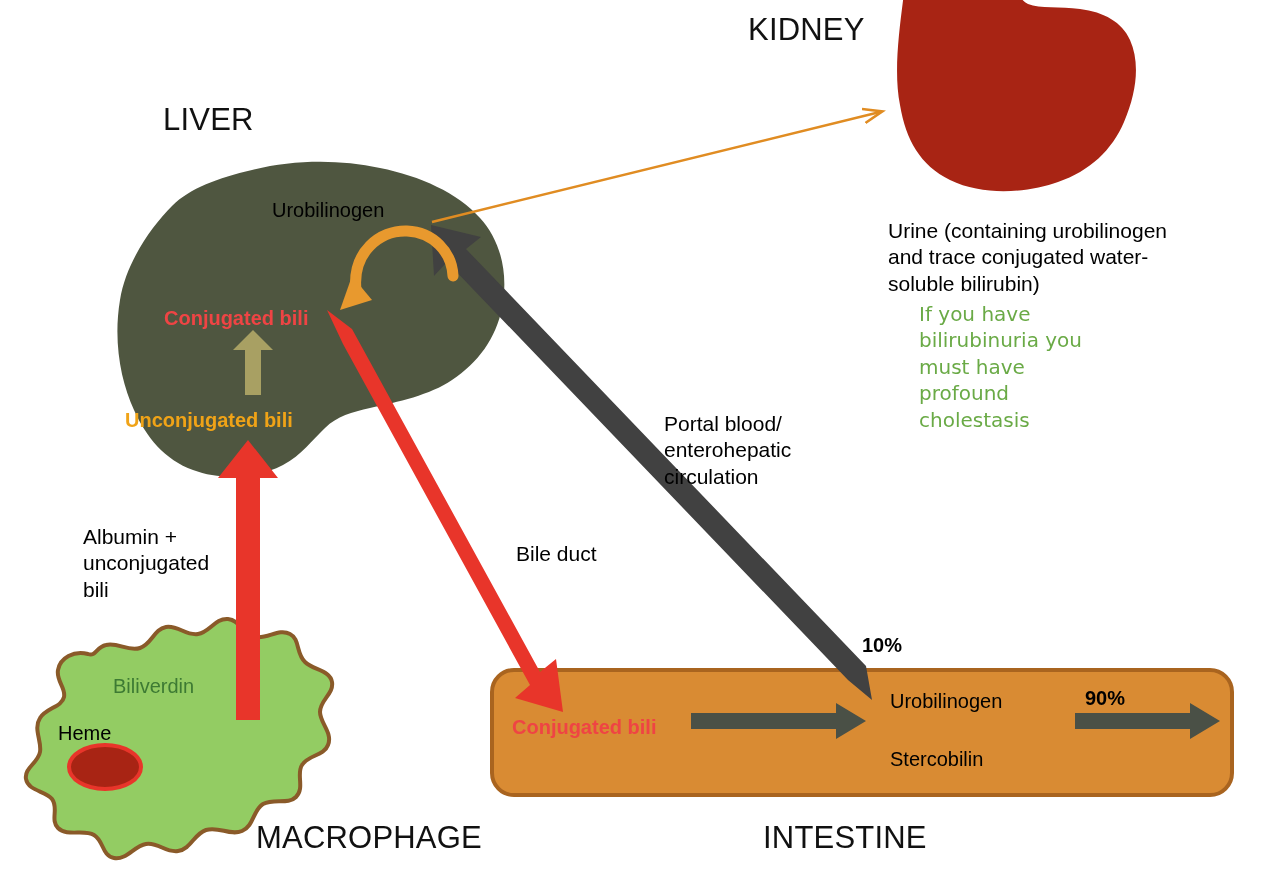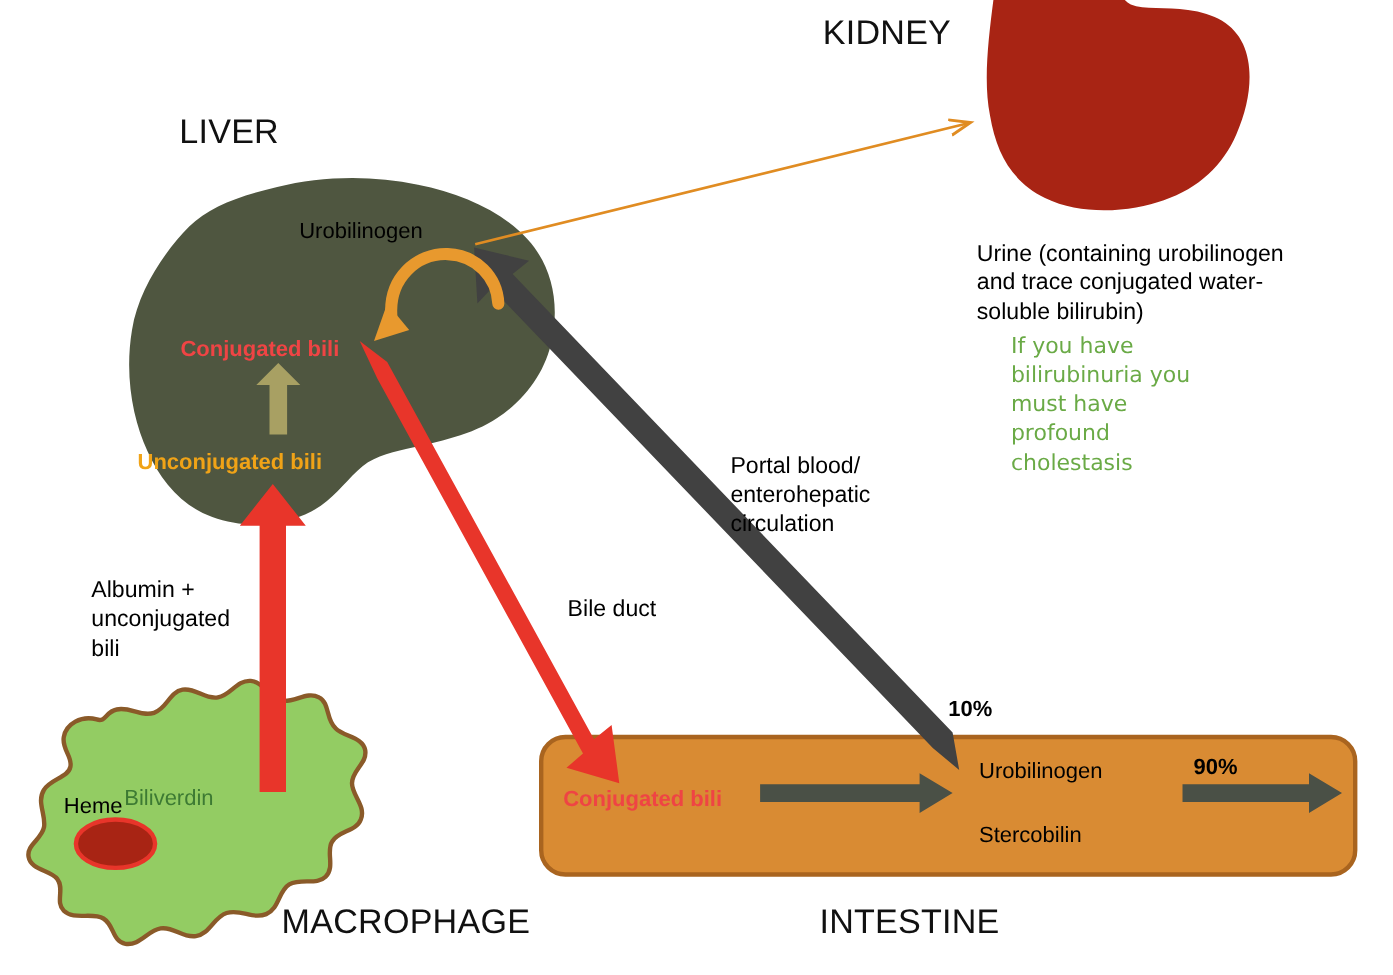--- a/index.html
+++ b/index.html
@@ -46,21 +46,20 @@
     font-size: 20px;
   }
   .orange-bold {
     color: #f0a317;
     font-weight: bold;
     font-size: 20px;
   }
   .green-inner {
     color: #3d7a33;
     font-size: 20px;
-    margin-top: 40px;
   }
   .body-text {
     font-size: 21px;
     line-height: 1.26;
   }
   .green-note {
     color: #6aaa46;
     font-family: "DejaVu Sans", sans-serif;
     font-size: 20px;
     line-height: 1.32;
@@ -130,21 +129,21 @@
 
     <path d="M1075,713 L1190,713 L1190,703 L1220,721 L1190,739 L1190,729 L1075,729 Z" fill="#4a5046"></path>
   </svg>
 
   <div class="lbl organ-title" style="left:748px; top:12px;">KIDNEY</div>
 
   <div class="lbl organ-title" style="left:163px; top:102px;">LIVER</div>
 
   <div class="lbl organ-title" style="left:256px; top:820px;">MACROPHAGE</div>
 
-  <div class="lbl organ-title" style="left:745px; top:820px;text-align:center;">INTESTINE</div>
+  <div class="lbl organ-title" style="left:763px; top:820px;text-align:center;">INTESTINE</div>
 
   <div class="lbl inner-label" style="left:272px; top:199px;">Urobilinogen</div>
 
   <div class="lbl yellow-bold" style="left:164px; top:307px;">Conjugated bili</div>
 
   <div class="lbl orange-bold" style="left:125px; top:397px;margin-top:12px;">Unconjugated bili</div>
 
   <div class="lbl green-inner" style="left:113px; top:675px;">Biliverdin</div>
 
   <div class="lbl inner-label" style="left:58px; top:722px;">Heme</div>

